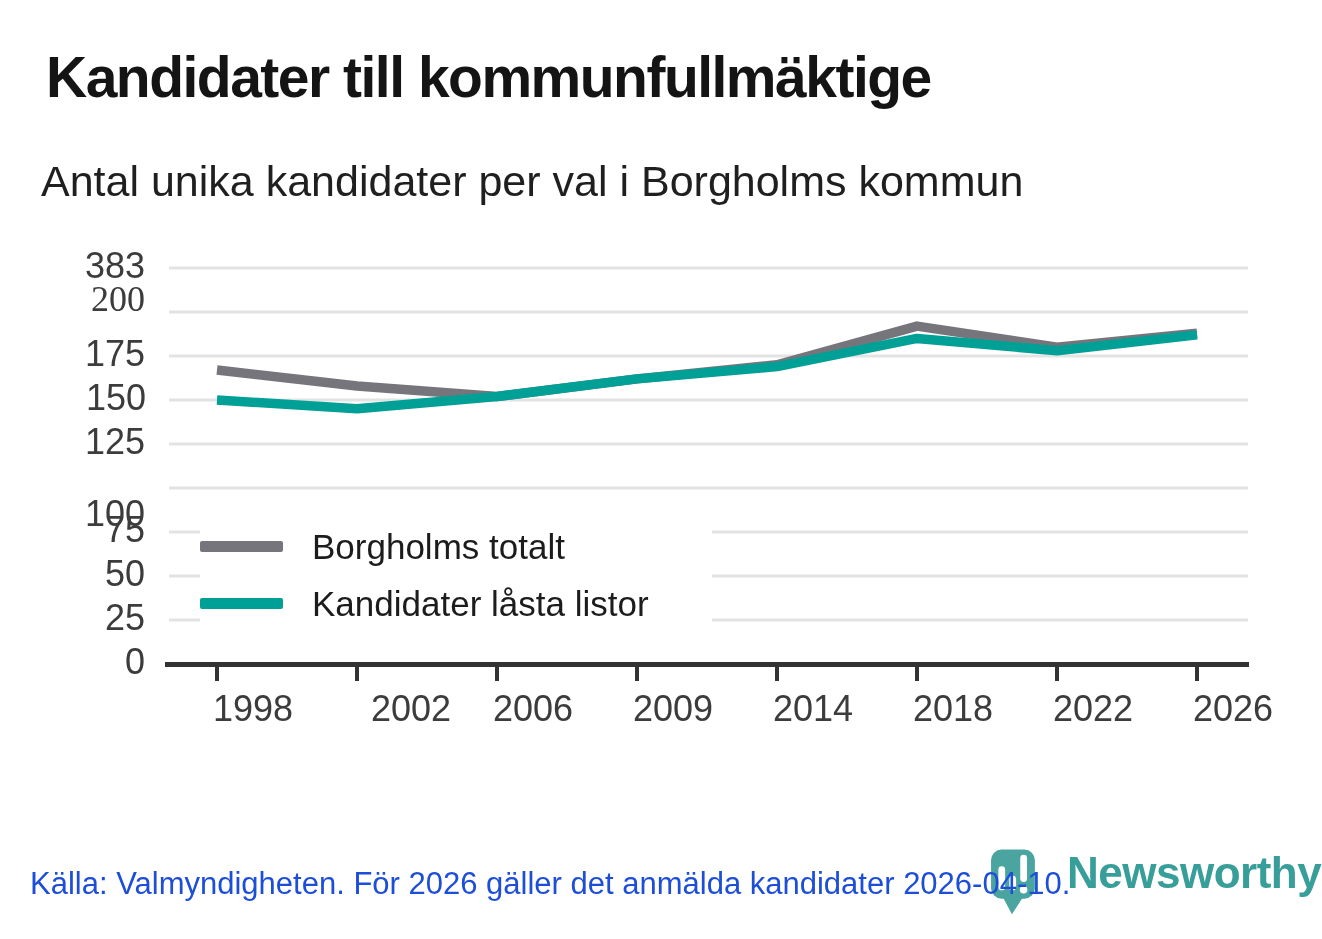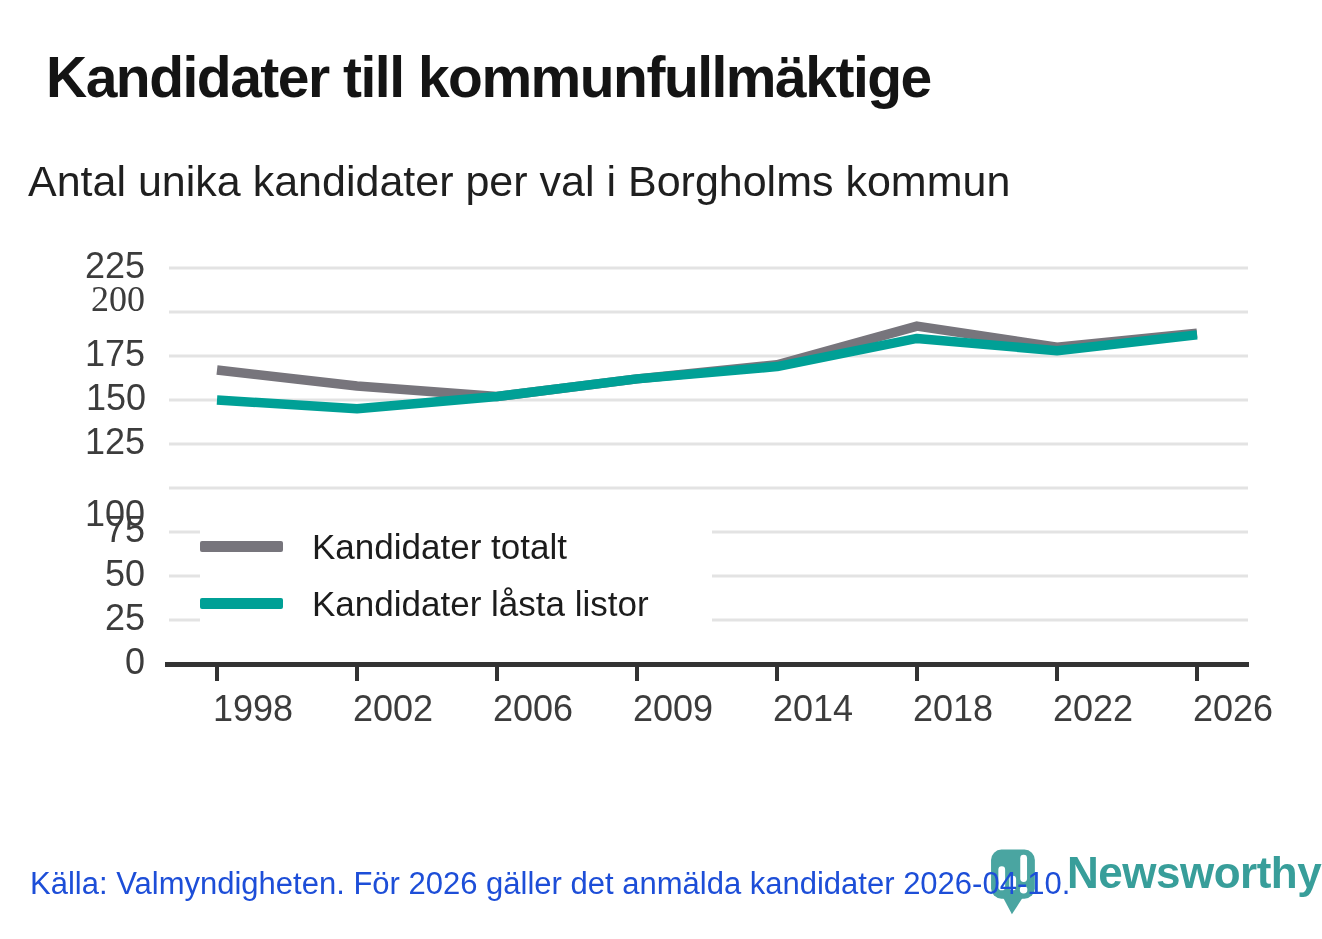--- a/index.html
+++ b/index.html
@@ -6,21 +6,21 @@
   body{
     width:1322px;height:939px;background:#ffffff;position:relative;overflow:hidden;
     font-family:"Liberation Sans", sans-serif;
   }
   #chart-title{
     position:absolute;left:30px;top:30px;margin:16px;
     font-size:57px;font-weight:700;letter-spacing:-1.5px;color:#141414;line-height:1.1;
     white-space:nowrap;
   }
   #chart-subtitle{
-    position:absolute;left:28px;top:158px;margin:0;
+    position:absolute;left:41px;top:158px;margin:0;
     font-size:43px;font-weight:400;color:#1f1f1f;line-height:1.1;white-space:nowrap;
   }
   #plot-area{position:absolute;left:0;top:0;width:1322px;height:939px;}
   #chart-svg{position:absolute;left:0;top:0;}
   .y-tick-label{
     position:absolute;transform:translateY(-54%);
     font-size:36px;color:#3c3c3c;text-align:right;width:110px;white-space:nowrap;
   }
   .x-tick-label{
     position:absolute;transform:translateX(-50%);top:688px;
@@ -75,38 +75,38 @@
   <div id="y-labels">
       <div class="y-tick-label" style="left: 35px; top: 664px;">0</div>
       <div class="y-tick-label" style="left: 35px; top: 620px;">25</div>
       <div class="y-tick-label" style="left: 35px; top: 576px;">50</div>
       <div class="y-tick-label" style="left: 35px; top: 532px;">75</div>
       <div class="y-tick-label" style="left: 35px; top: 516px;">100</div>
       <div class="y-tick-label" style="left: 35px; top: 444px;">125</div>
       <div class="y-tick-label" style="left: 36px; top: 400px;">150</div>
       <div class="y-tick-label" style="left: 35px; top: 356px;">175</div>
       <div class="y-tick-label" style="left: 35px; top: 301px; font-family: Liberation Serif, serif;">200</div>
-      <div class="y-tick-label" style="left: 35px; top: 268px;">225</div>
+      <div class="y-tick-label" style="left: 35px; top: 268px;">383</div>
     </div>
   <div id="x-labels">
       <div class="x-tick-label" style="left: 217px;">1998</div>
-      <div class="x-tick-label" style="left: 357px;">2002</div>
+      <div class="x-tick-label" style="left: 375px;">2002</div>
       <div class="x-tick-label" style="left: 497px;">2006</div>
       <div class="x-tick-label" style="left: 637px;">2009</div>
       <div class="x-tick-label" style="left: 777px;">2014</div>
       <div class="x-tick-label" style="left: 917px; text-align: right;">2018</div>
       <div class="x-tick-label" style="left: 1057px;">2022</div>
       <div class="x-tick-label" style="left: 1197px;">2026</div>
     </div>
 </div>
 
 <div id="legend">
   <div class="legend-row">
     <span class="legend-swatch" style="background: rgb(119, 117, 124);"></span>
-    <span class="legend-label">Kandidater totalt</span>
+    <span class="legend-label">Borgholms totalt</span>
   </div>
   <div class="legend-row">
     <span class="legend-swatch" style="background: rgb(0, 160, 150);"></span>
     <span class="legend-label">Kandidater låsta listor</span>
   </div>
 </div>
 
 <div id="footer-note">Källa: Valmyndigheten. För 2026 gäller det anmälda kandidater 2026-04-10.</div>
 
 <div id="brand-logo">

